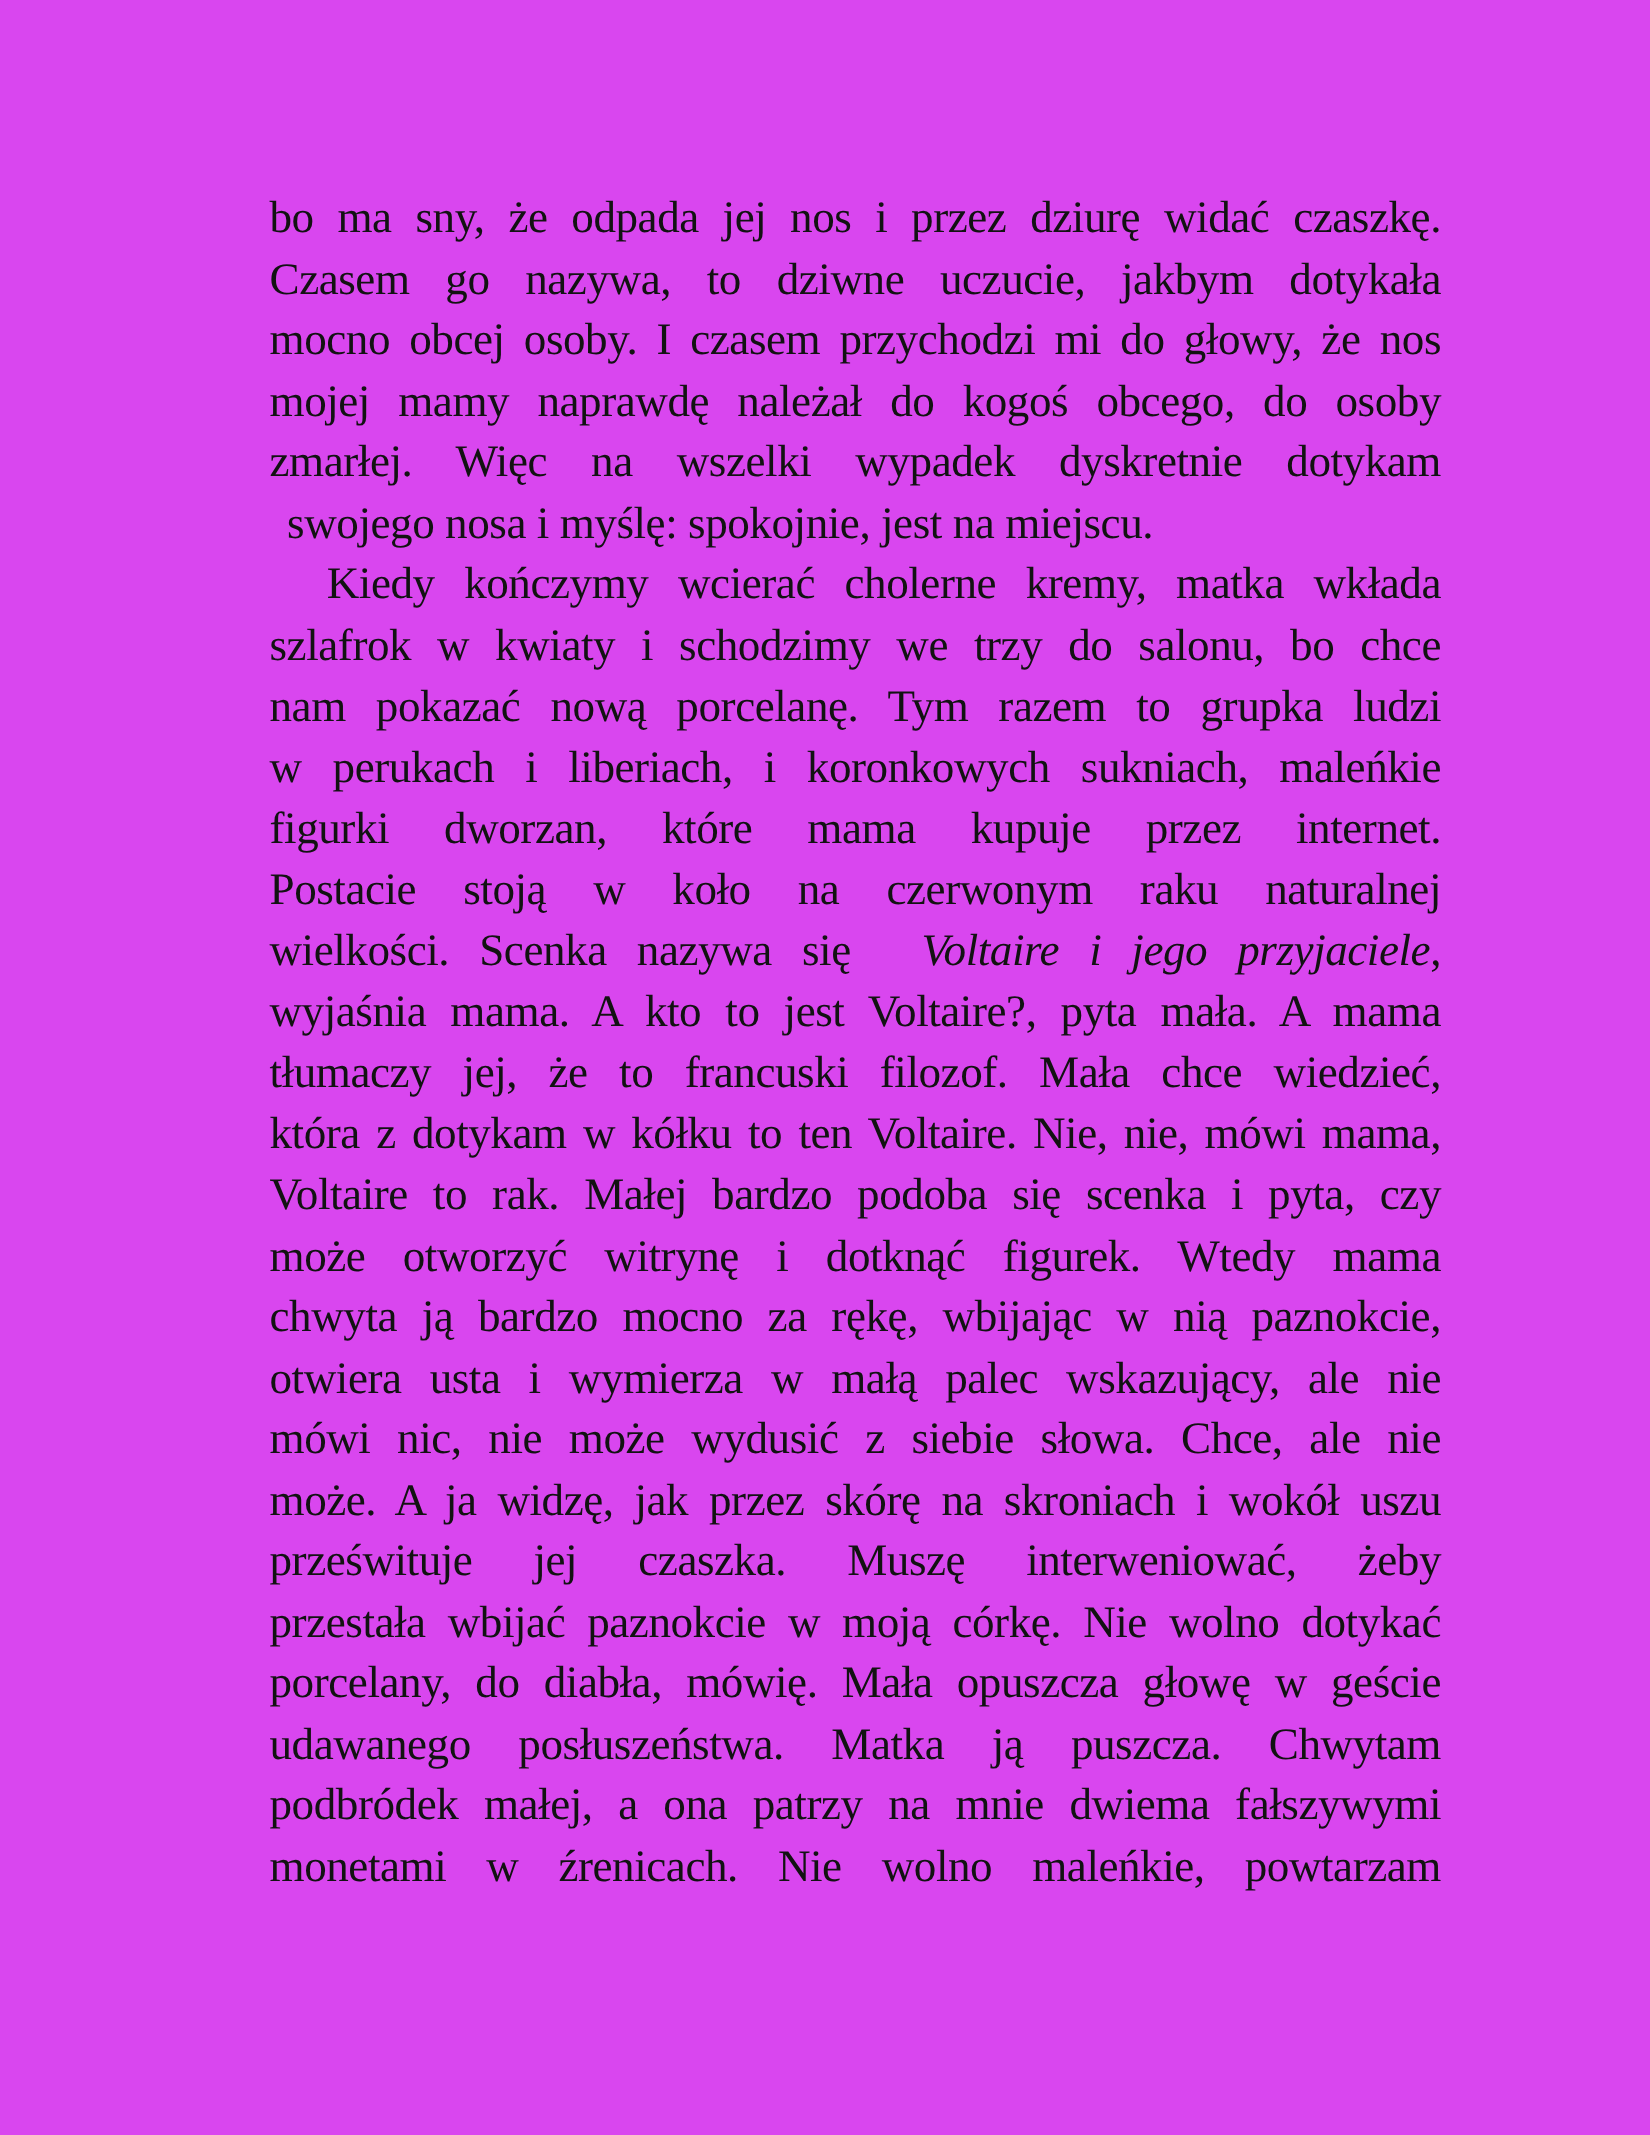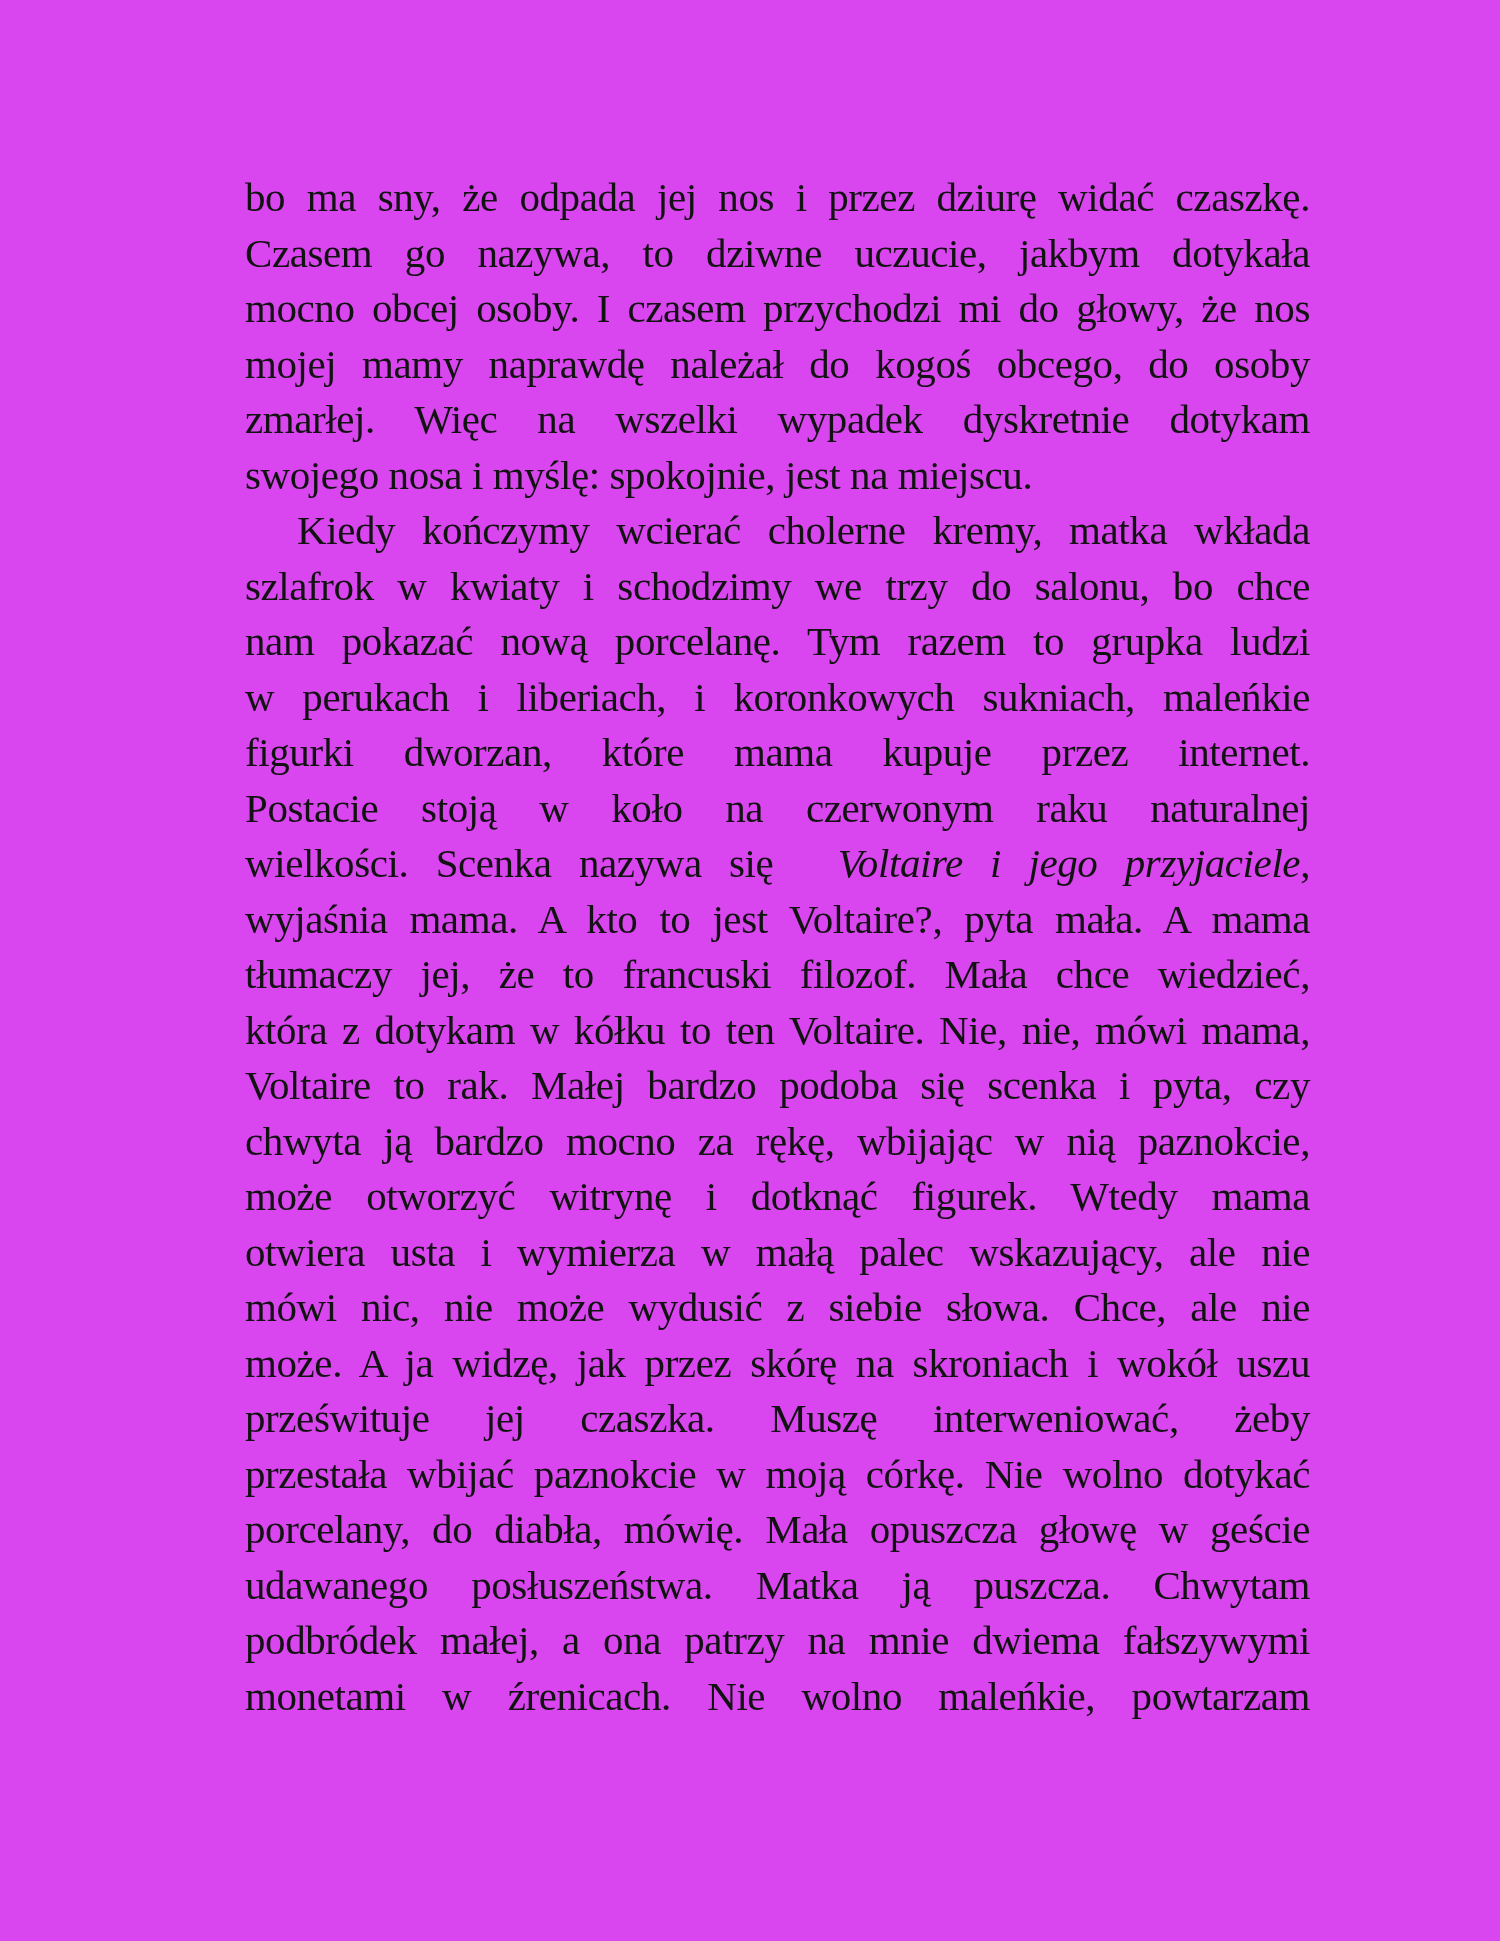--- a/index.html
+++ b/index.html
@@ -24,20 +24,21 @@
   }
   .line {
     height: 55.5px;
     line-height: 55.5px;
     text-align: justify;
     text-align-last: justify;
   }
   .line.left {
     text-align: left;
     text-align-last: left;
+    margin-left: 16px;
   }
   .line.indent {
     text-indent: 52px;
   }
   .line em {
     font-style: italic;
     margin-left: 37px;
   }
 </style>
 </head>
@@ -55,22 +56,22 @@
       <div class="line"><span>szlafrok w kwiaty i schodzimy we trzy do salonu, bo chce</span></div>
       <div class="line"><span>nam pokazać nową porcelanę. Tym razem to grupka ludzi</span></div>
       <div class="line"><span>w perukach i liberiach, i koronkowych sukniach, maleńkie</span></div>
       <div class="line"><span>figurki dworzan, które mama kupuje przez internet.</span></div>
       <div class="line"><span>Postacie stoją w koło na czerwonym raku naturalnej</span></div>
       <div class="line"><span>wielkości. Scenka nazywa się </span><em>Voltaire i jego przyjaciele</em><span>,</span></div>
       <div class="line"><span>wyjaśnia mama. A kto to jest Voltaire?, pyta mała. A mama</span></div>
       <div class="line"><span>tłumaczy jej, że to francuski filozof. Mała chce wiedzieć,</span></div>
       <div class="line"><span>która z dotykam w kółku to ten Voltaire. Nie, nie, mówi mama,</span></div>
       <div class="line"><span>Voltaire to rak. Małej bardzo podoba się scenka i pyta, czy</span></div>
+      <div class="line"><span>może otworzyć witrynę i dotknąć figurek. Wtedy mama</span></div>
       <div class="line"><span>chwyta ją bardzo mocno za rękę, wbijając w nią paznokcie,</span></div>
-      <div class="line"><span>może otworzyć witrynę i dotknąć figurek. Wtedy mama</span></div>
       <div class="line"><span>otwiera usta i wymierza w małą palec wskazujący, ale nie</span></div>
       <div class="line"><span>mówi nic, nie może wydusić z siebie słowa. Chce, ale nie</span></div>
       <div class="line"><span>może. A ja widzę, jak przez skórę na skroniach i wokół uszu</span></div>
       <div class="line"><span>prześwituje jej czaszka. Muszę interweniować, żeby</span></div>
       <div class="line"><span>przestała wbijać paznokcie w moją córkę. Nie wolno dotykać</span></div>
       <div class="line"><span>porcelany, do diabła, mówię. Mała opuszcza głowę w geście</span></div>
       <div class="line"><span>udawanego posłuszeństwa. Matka ją puszcza. Chwytam</span></div>
       <div class="line"><span>podbródek małej, a ona patrzy na mnie dwiema fałszywymi</span></div>
       <div class="line"><span>monetami w źrenicach. Nie wolno maleńkie, powtarzam</span></div>
     </div>

